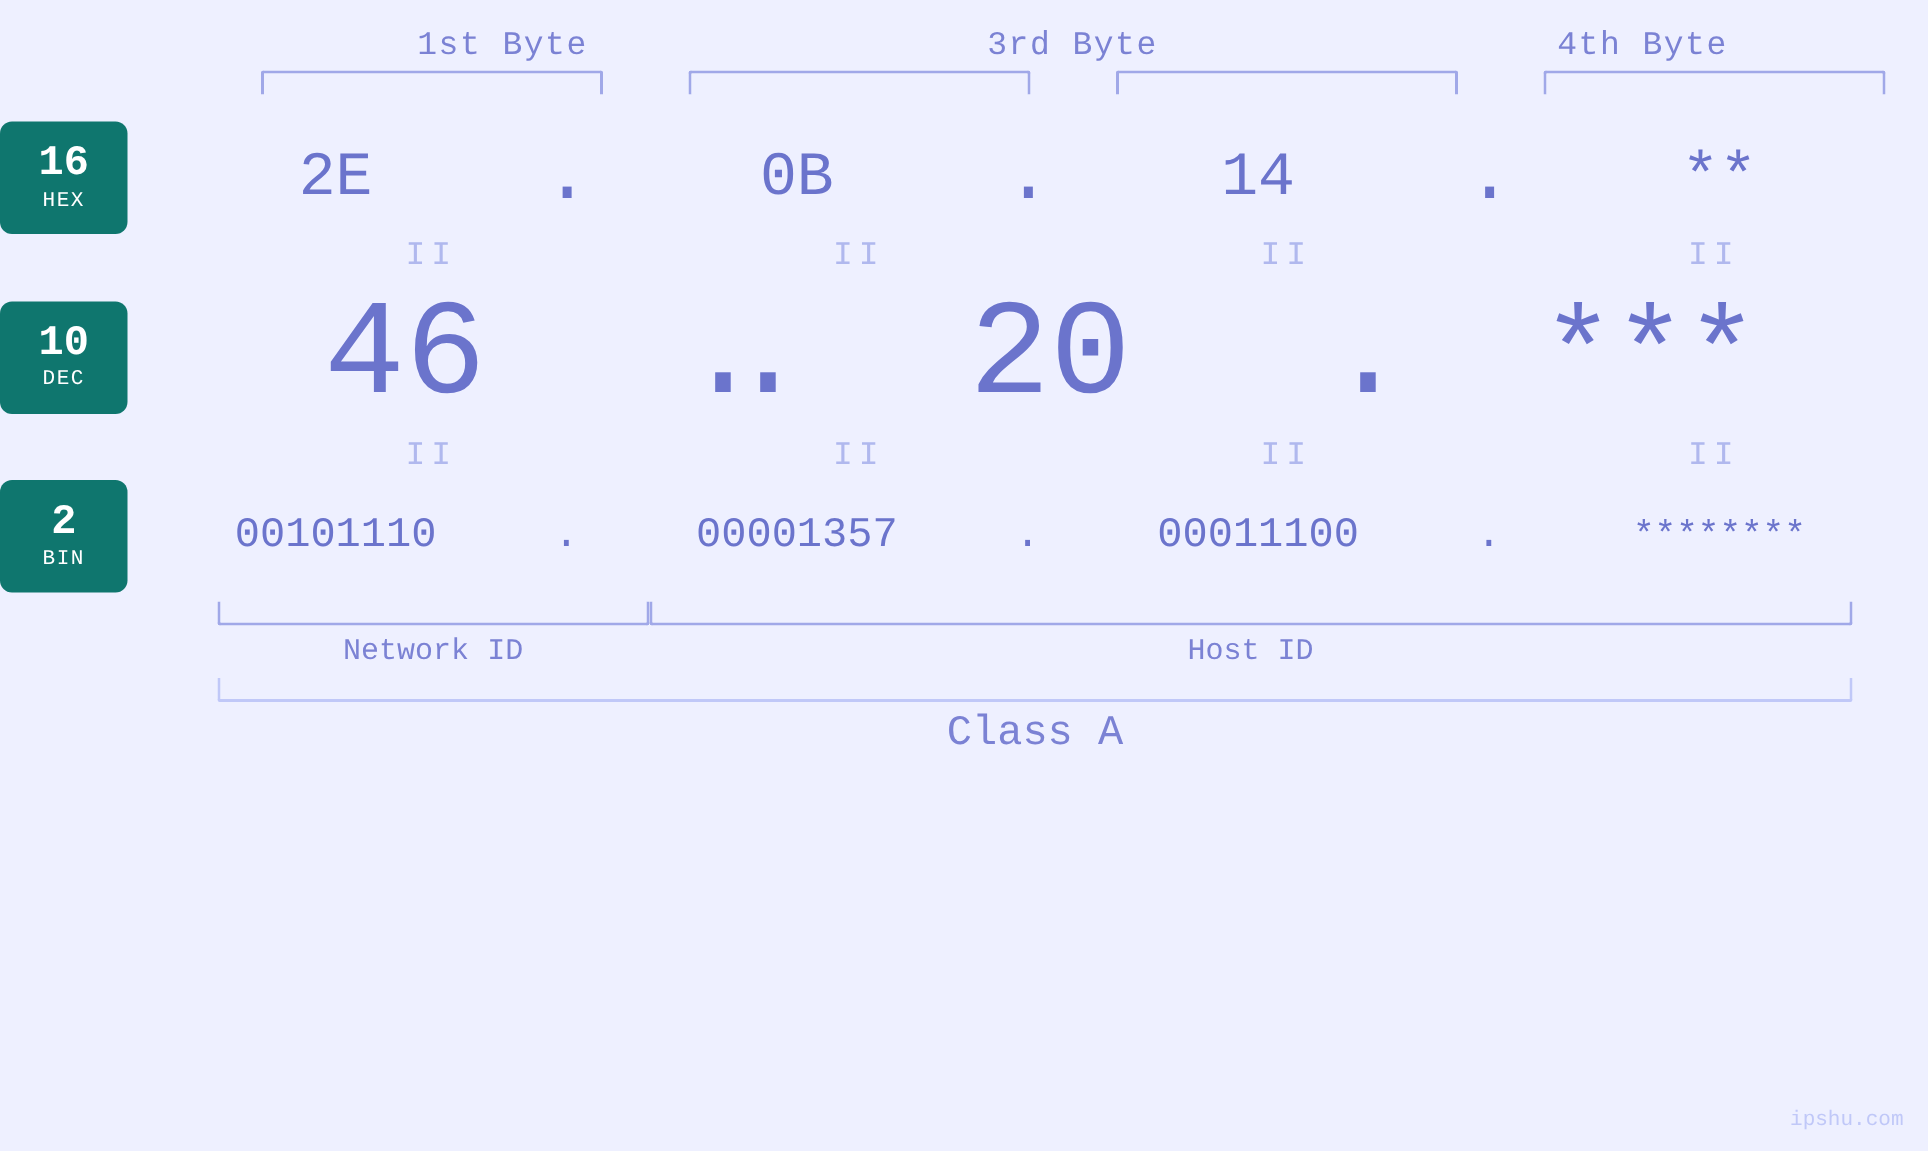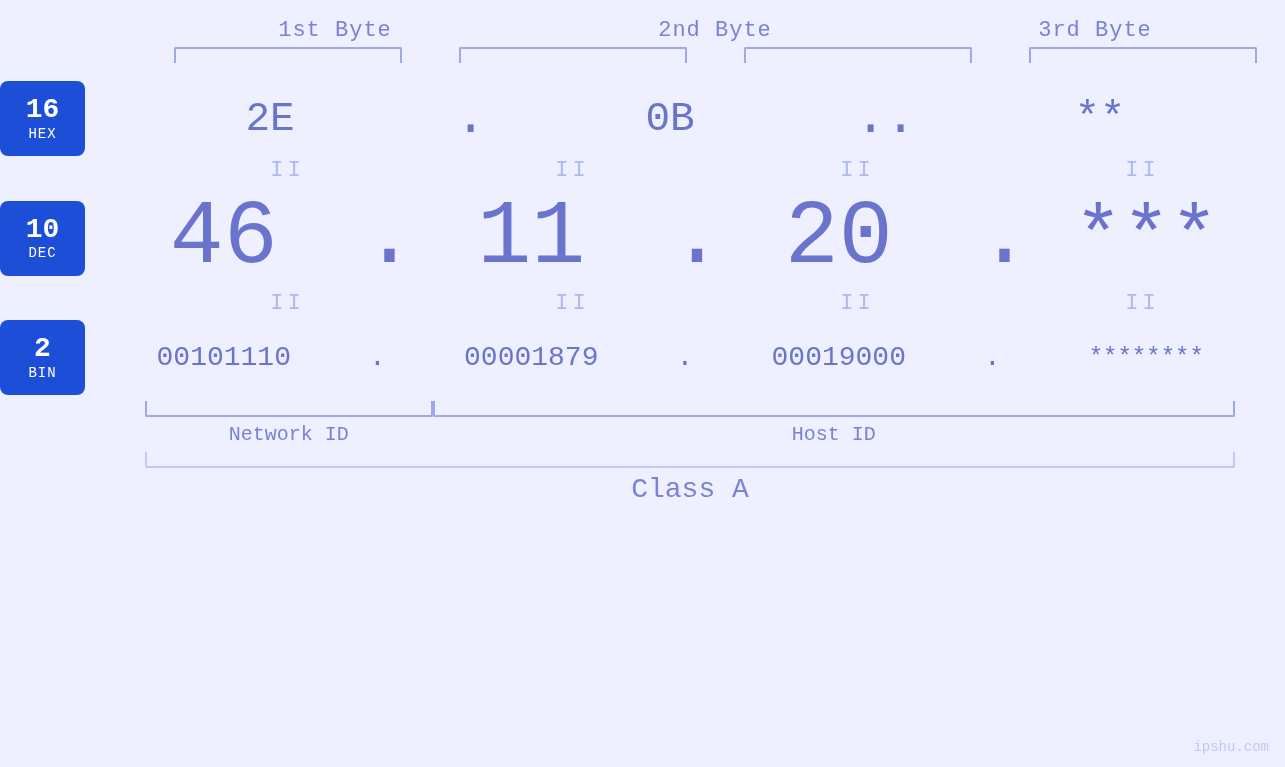--- a/index.html
+++ b/index.html
@@ -65,21 +65,21 @@
     .value-row {
       display: flex;
       width: 100%;
       align-items: center;
       margin-top: 10px;
     }
 
     .badge {
       width: 85px;
       height: 75px;
-      background: #1d4ed8;
+      background: #0f766e;
       border-radius: 8px;
       display: flex;
       flex-direction: column;
       align-items: center;
       justify-content: center;
       color: white;
       flex-shrink: 0;
     }
 
     .badge-number {
@@ -239,22 +239,22 @@
     .starred-large { font-size: 80px; font-weight: 300; }
     .starred-bin { font-size: 24px; }
   </style>
 </head>
 <body>
 
 <div class="container">
 
   <div class="byte-headers">
     <div class="byte-header">1st Byte</div>
-    <div class="byte-header">2nd Byte</div>
     <div class="byte-header">3rd Byte</div>
+    <div class="byte-header">4th Byte</div>
   </div>
 
   <div class="brackets-row">
     <div class="bracket-cell">
       <div class="bracket"></div>
     </div>
     <div class="bracket-cell">
       <div class="bracket"></div>
     </div>
     <div class="bracket-cell">
@@ -272,20 +272,23 @@
     </div>
     <div class="byte-values">
       <div class="byte-cell">
         <span class="hex-value">2E</span>
       </div>
       <span class="dot">.</span>
       <div class="byte-cell">
         <span class="hex-value">0B</span>
       </div>
       <span class="dot">.</span>
+      <div class="byte-cell">
+        <span class="hex-value">14</span>
+      </div>
       <span class="dot">.</span>
       <div class="byte-cell">
         <span class="starred">**</span>
       </div>
     </div>
   </div>
 
   <div class="equals-row" style="margin-top:2px;">
     <div class="equals-cell">
       <span class="equals-sign">II</span>
@@ -304,23 +307,20 @@
   <div class="value-row" style="margin-top:4px;">
     <div class="badge">
       <span class="badge-number">10</span>
       <span class="badge-label">DEC</span>
     </div>
     <div class="byte-values">
       <div class="byte-cell">
         <span class="dec-value">46</span>
       </div>
       <span class="dot dot-dec">.</span>
-      <div class="byte-cell">
-        <span class="dec-value">11</span>
-      </div>
       <span class="dot dot-dec">.</span>
       <div class="byte-cell">
         <span class="dec-value">20</span>
       </div>
       <span class="dot dot-dec">.</span>
       <div class="byte-cell">
         <span class="starred-large">***</span>
       </div>
     </div>
   </div>
@@ -344,25 +344,25 @@
     <div class="badge">
       <span class="badge-number">2</span>
       <span class="badge-label">BIN</span>
     </div>
     <div class="byte-values">
       <div class="byte-cell">
         <span class="bin-value">00101110</span>
       </div>
       <span class="dot dot-bin">.</span>
       <div class="byte-cell">
-        <span class="bin-value">00001879</span>
+        <span class="bin-value">00001357</span>
       </div>
       <span class="dot dot-bin">.</span>
       <div class="byte-cell">
-        <span class="bin-value">00019000</span>
+        <span class="bin-value">00011100</span>
       </div>
       <span class="dot dot-bin">.</span>
       <div class="byte-cell">
         <span class="starred-bin">********</span>
       </div>
     </div>
   </div>
 
   <div class="bottom-section" style="margin-top:6px; padding-right:50px;">
     <div class="bottom-brackets">

